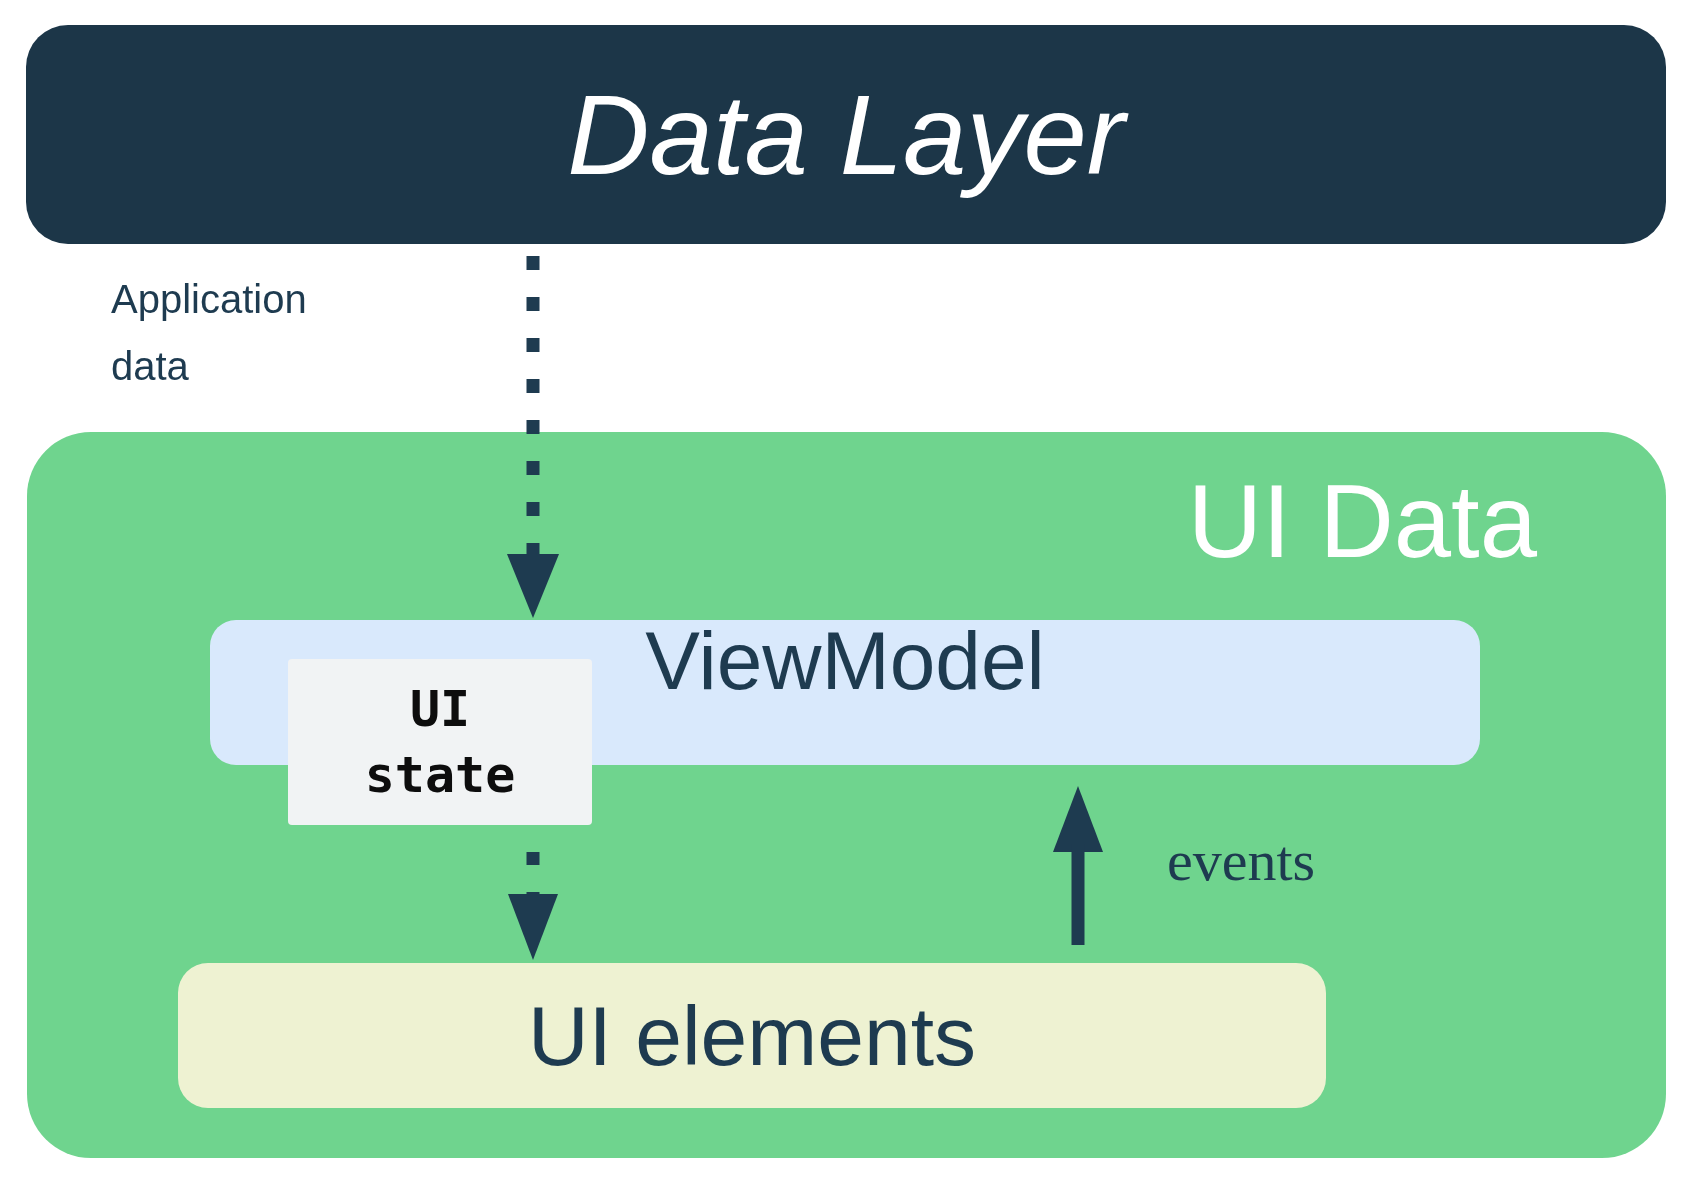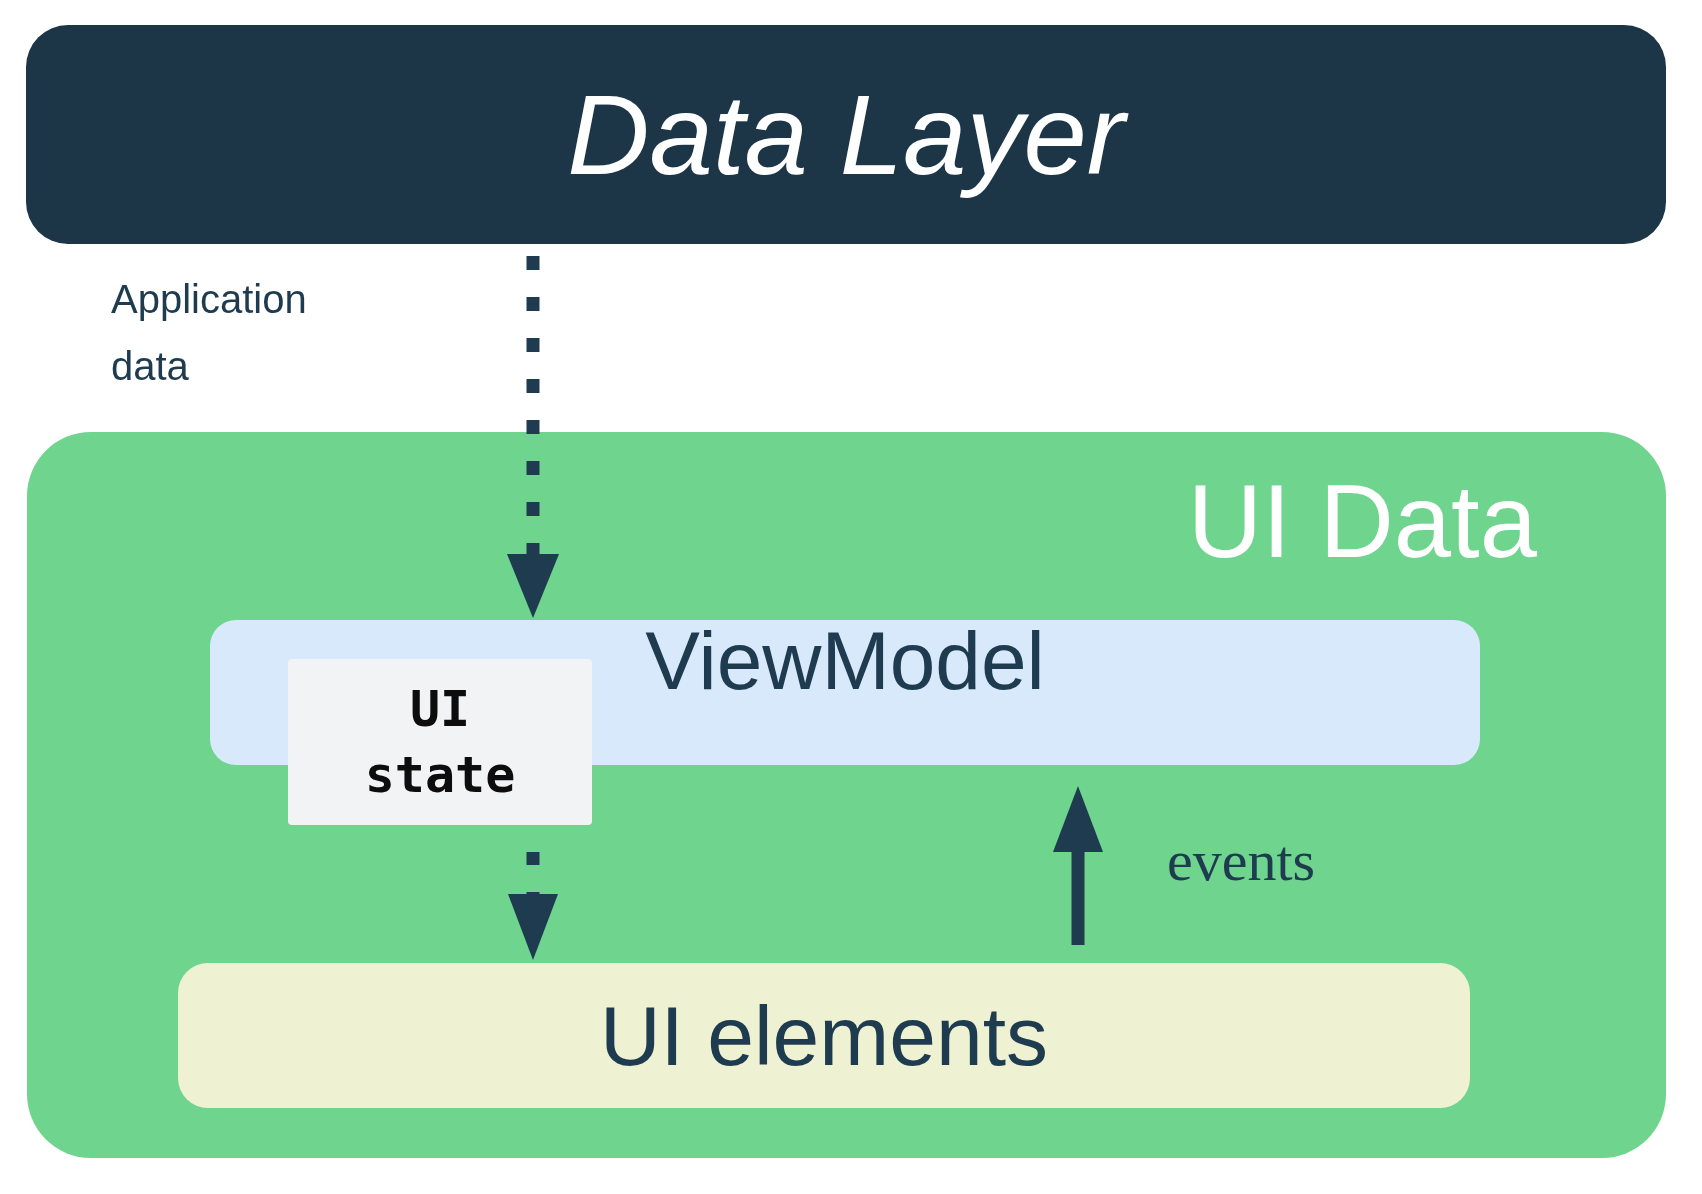--- a/index.html
+++ b/index.html
@@ -63,21 +63,21 @@
     font-family:"DejaVu Sans Mono",monospace;font-weight:bold;
     font-size:50px;line-height:66px;text-align:center;white-space:pre-line;
   }
 
   .events-label{
     left:1167px;top:832px;
     color:var(--text-dark);font-size:58px;line-height:1;font-family:Liberation Serif, serif;
   }
 
   .ui-elements-bar{
-    left:178px;top:963px;width:1292px;height:145px;border-radius:30px;
+    left:178px;top:963px;width:1148px;height:145px;border-radius:30px;
     background:var(--ui-elements-bg);
     display:flex;align-items:center;justify-content:center;
   }
   .ui-elements-label{
     color:var(--text-dark);font-size:84px;line-height:1;
   }
 
   .dash-line{stroke:var(--arrow);stroke-width:13px;fill:none;}
   .arrow-head{fill:var(--arrow);stroke:none;}
   .arrow-stem{fill:var(--arrow);stroke:none;}

